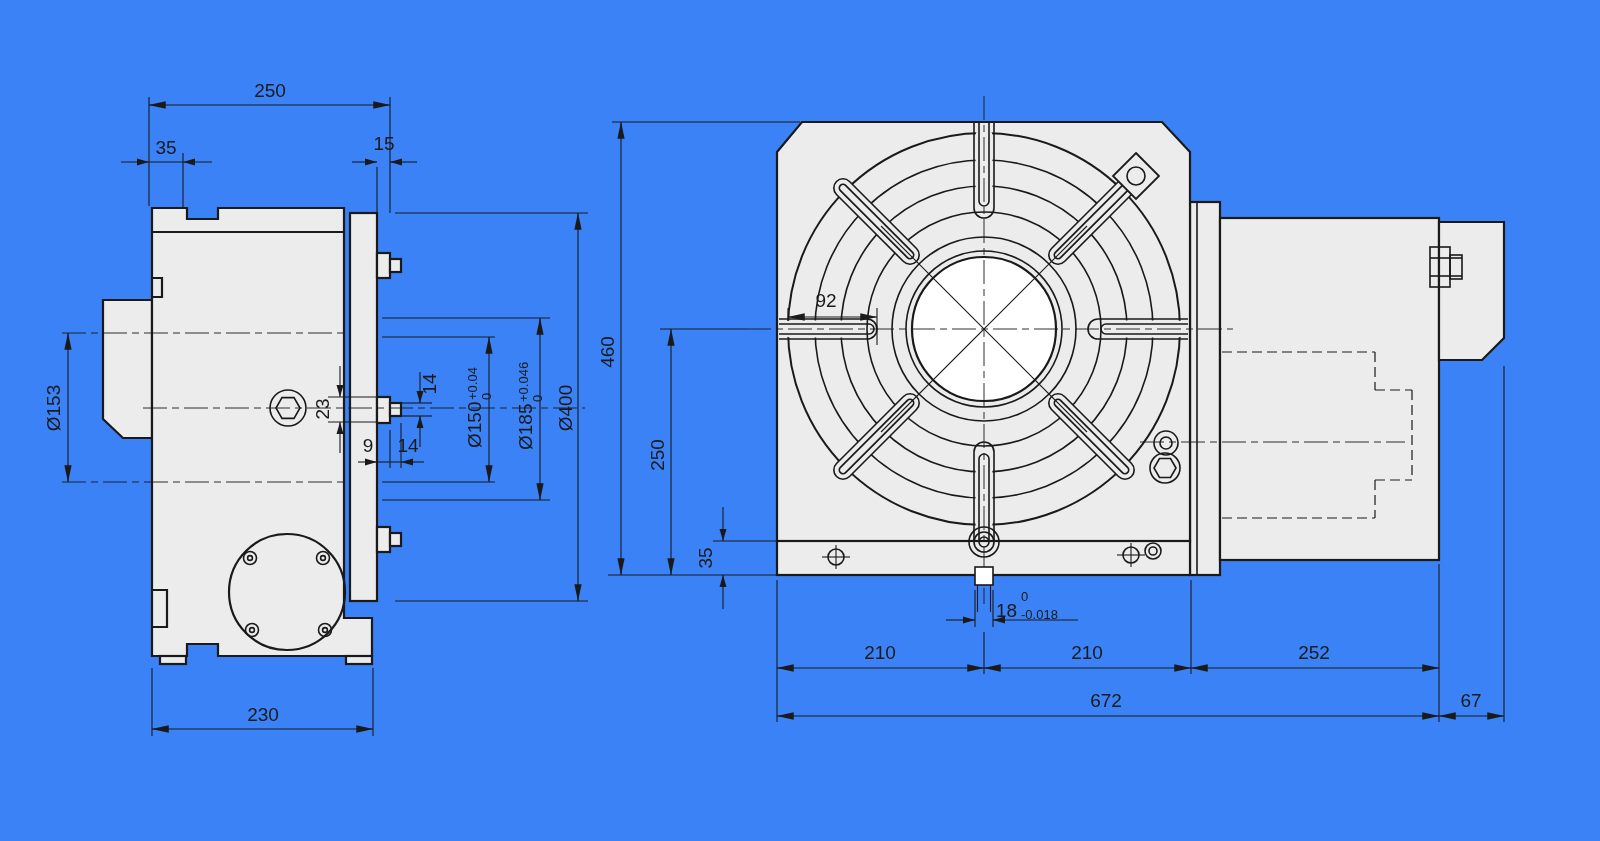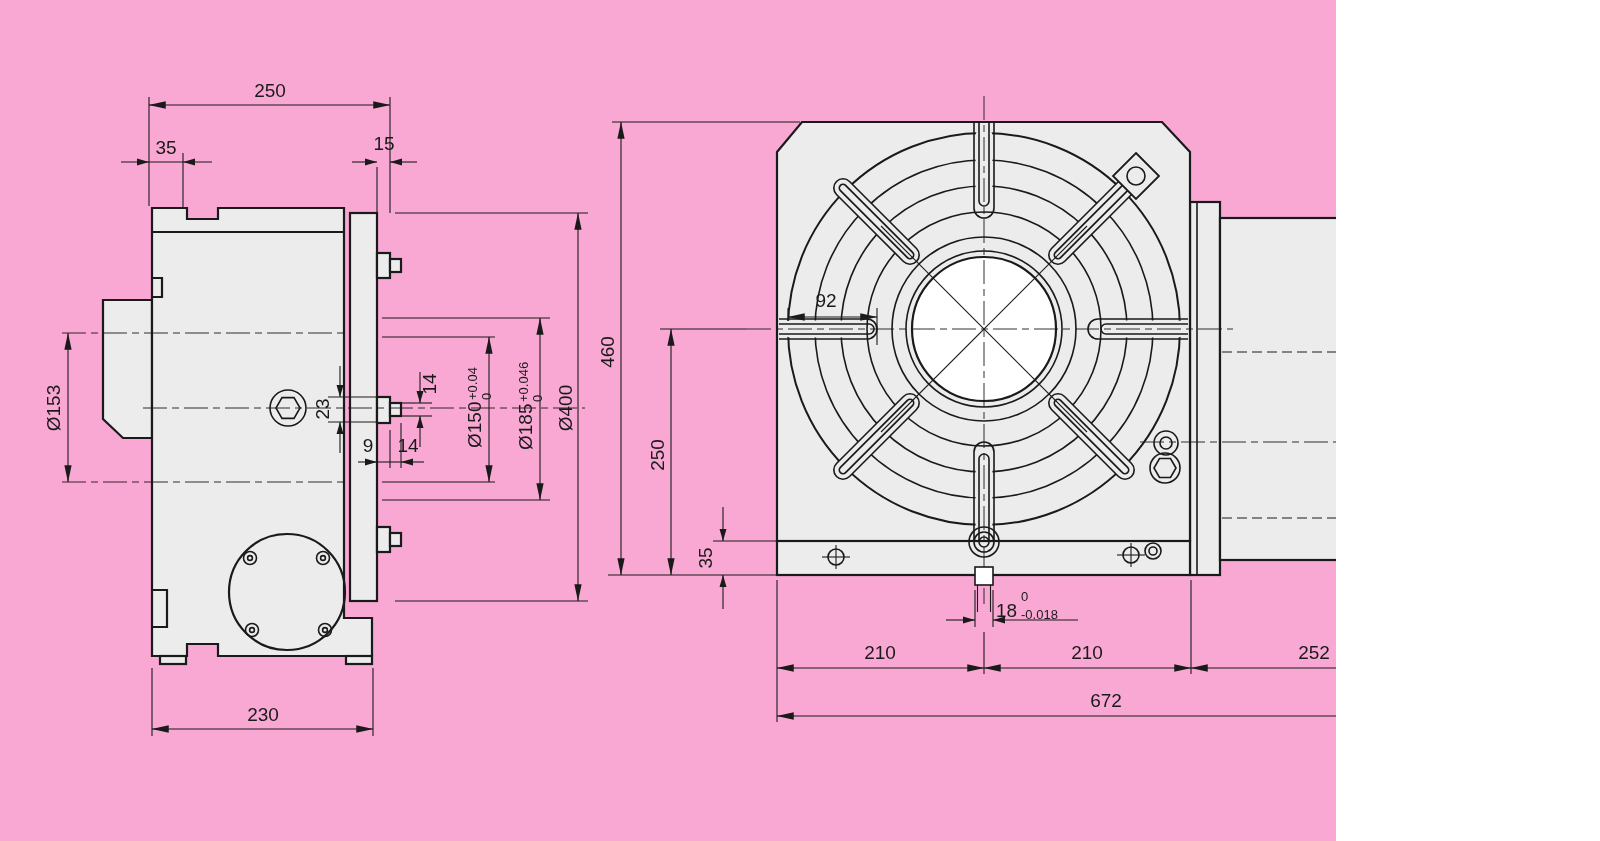--- a/index.html
+++ b/index.html
@@ -1,16 +1,16 @@
 <!DOCTYPE html>
 <html><head>
 <meta charset="utf-8">
 <style>
   html,body{margin:0;padding:0;background:#fff;}
-  .stage{position:relative;width:1336px;height:841px;background:#f9a8d4;overflow:hidden;
+  .stage{position:relative;width:1600px;height:841px;background:#3b82f6;overflow:hidden;
          font-family:"Liberation Sans", sans-serif;}
   svg{display:block;}
   .fg{fill:#ececec;stroke:#1a1a1a;stroke-width:2.2;stroke-linejoin:miter;}
   .fw{fill:#ffffff;stroke:#1a1a1a;stroke-width:2.2;}
   .p2{fill:none;stroke:#1a1a1a;stroke-width:2.2;}
   .p1{fill:none;stroke:#1a1a1a;stroke-width:1.6;}
   .d {fill:none;stroke:#1a1a1a;stroke-width:1.1;}
   .cl{fill:none;stroke:#1a1a1a;stroke-width:0.9;stroke-dasharray:24 5 7 5;}
   .hd{fill:none;stroke:#1a1a1a;stroke-width:1.2;stroke-dasharray:10 5;}
   .ar{fill:#1a1a1a;stroke:none;}

